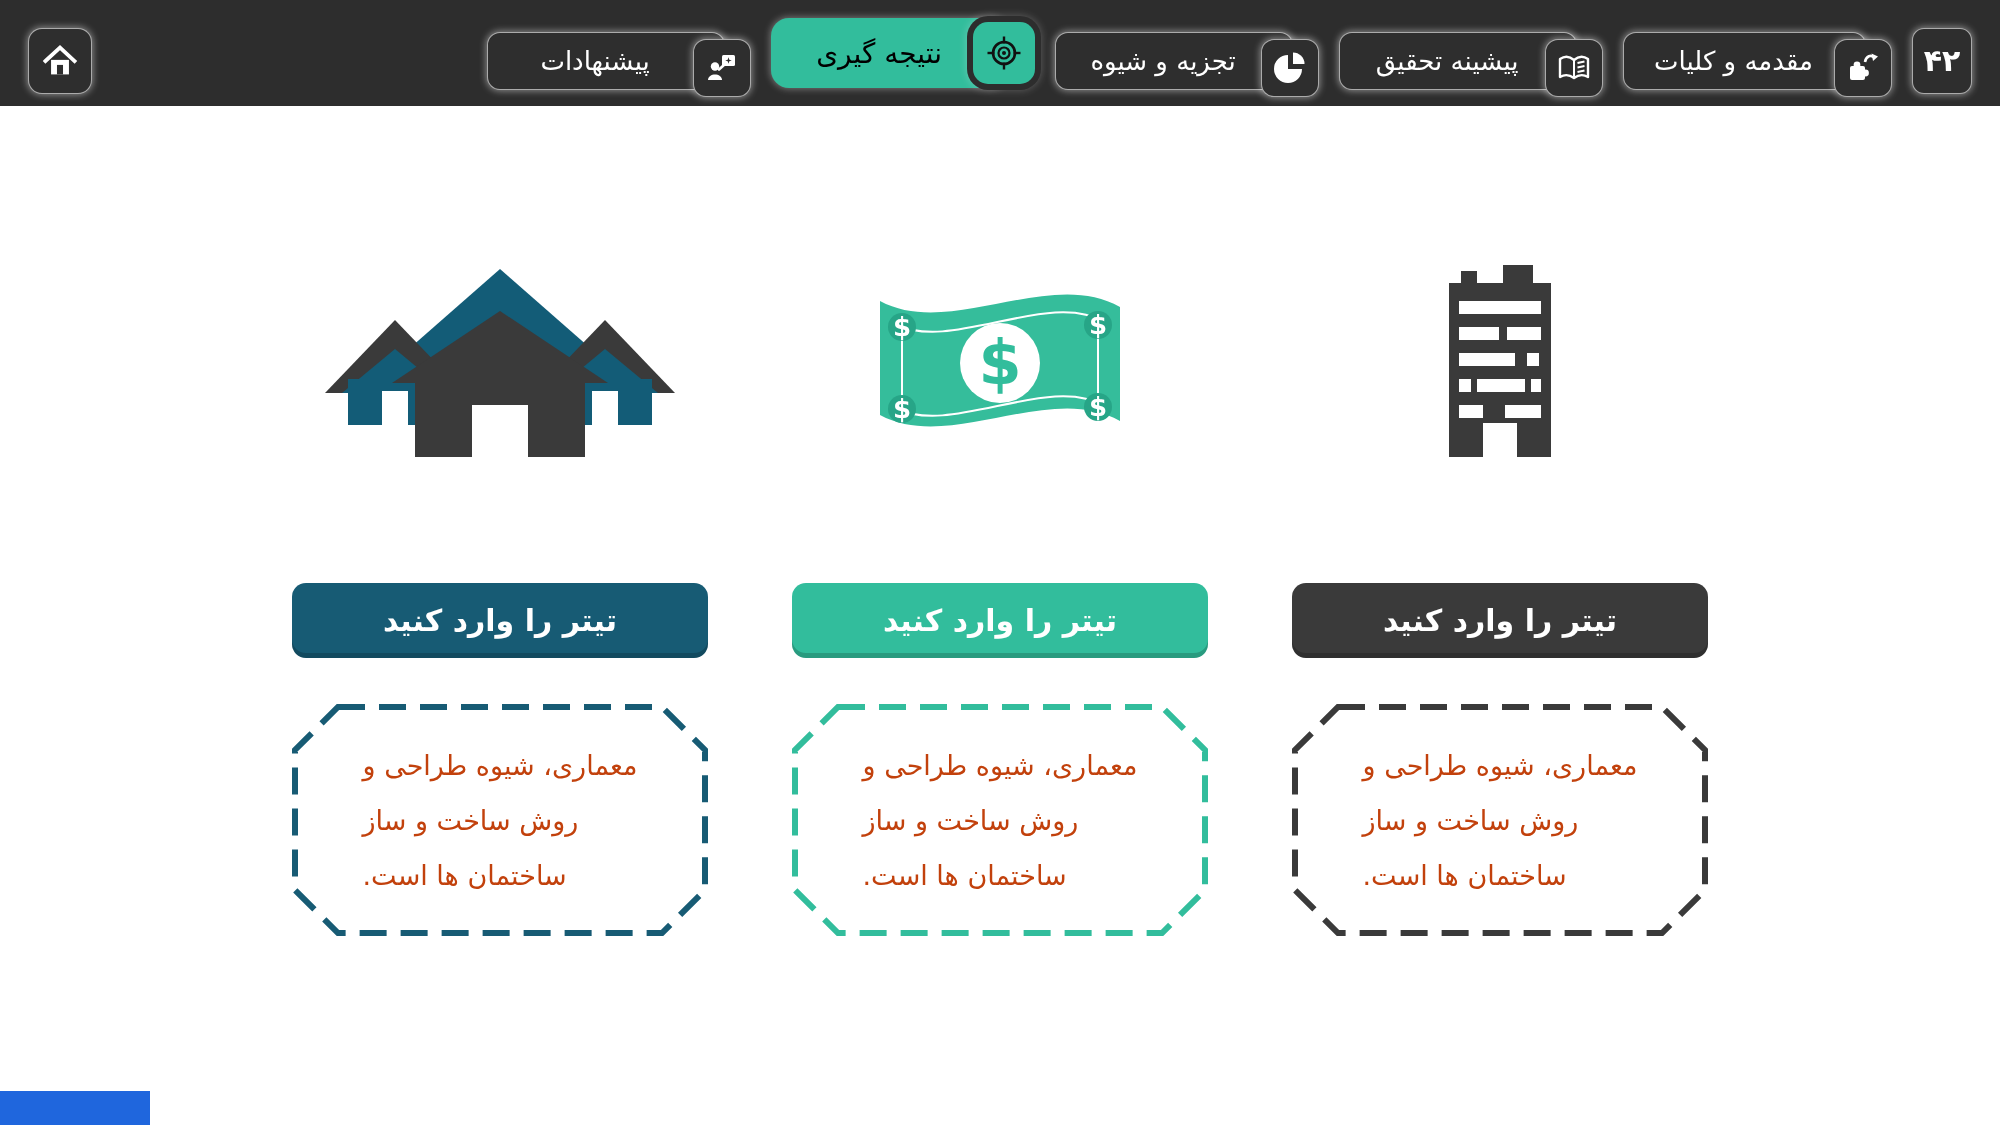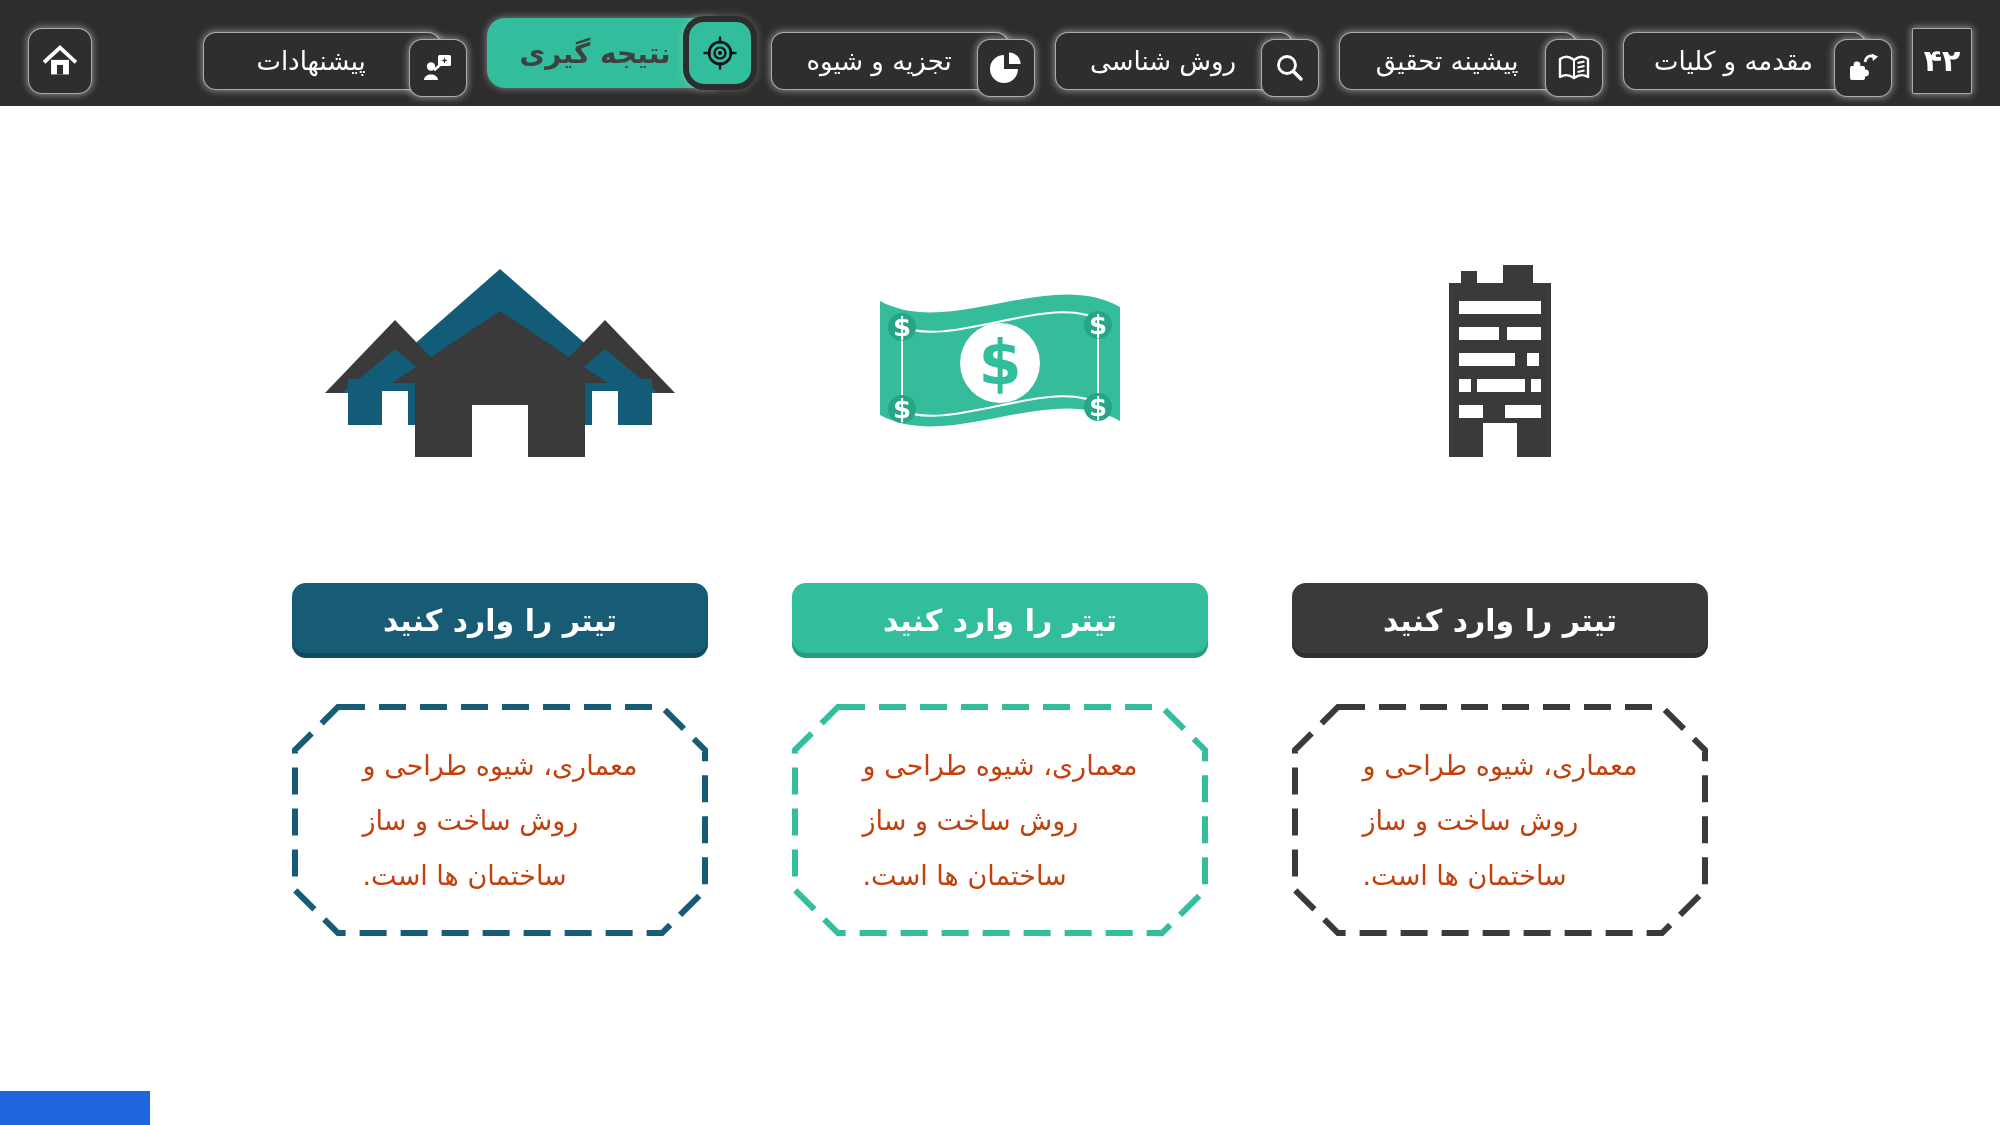--- a/index.html
+++ b/index.html
@@ -4,32 +4,32 @@
 <style>
   * { margin:0; padding:0; box-sizing:border-box; }
   html,body { width:2000px; height:1125px; background:#ffffff; overflow:hidden;
               font-family:"DejaVu Sans","Liberation Sans",sans-serif; }
 
   
   .navbar { width:2000px; height:106px; background:#2d2d2d; display:flex;
             align-items:center; padding:0 28px; gap:46px; }
   .glow { background:#2e2e2e; border:1px solid rgba(238,238,238,.65);
           box-shadow:0 0 7px 1px rgba(255,255,255,.45);margin-top:15px; }
-  .page-num { width:60px; height:66px; border-radius:2px; color:#fff;
+  .page-num { width:60px; height:66px; border-radius:12px; color:#fff;
               font-size:30px; font-weight:bold; display:flex; align-items:center;
               justify-content:center; flex:0 0 auto; }
   .tab { position:relative; flex:0 0 auto; }
   .tab-pill { min-width:238px; height:58px; border-radius:13px; color:#fff;
               font-size:26px; display:flex; align-items:center; justify-content:center;
               padding:0 52px 0 30px; }
   .tab-icon { position:absolute; top:50%; right:-26px; transform:translateY(-50%);
               width:58px; height:58px; border-radius:13px; display:flex;
               align-items:center; justify-content:center; }
-  .tab.active .tab-pill { background:#32bd9c; border-color:#32bd9c; color:#404040;
-              height:70px; font-weight:bold; font-size:28px; border-radius:18px;
+  .tab.active .tab-pill { background:#32bd9c; border-color:#32bd9c; color:#000000;
+              height:70px; font-weight:normal; font-size:28px; border-radius:18px;
               box-shadow:0 0 7px 1px rgba(255,255,255,.35); }
   .tab.active .tab-icon { background:#32bd9c; border:none;
               box-shadow:0 0 0 6px #2d2d2d, 0 0 8px 6px rgba(255,255,255,.25);
               width:62px; height:62px; border-radius:15px; }
   .home-btn { margin-inline-start:auto; width:64px; height:66px; border-radius:14px;
               display:flex; align-items:center; justify-content:center; flex:0 0 auto; }
 
   
   .columns { display:flex; justify-content:center; gap:84px; margin-top:159px; }
   .col { width:416px; display:flex; flex-direction:column; align-items:center; }
@@ -80,29 +80,20 @@
       <svg width="34" height="34" viewBox="0 0 34 34">
         <path d="M3,8 C8,4.5 13,5.5 17,9 C21,5.5 26,4.5 31,8 L31,26 C26,23 21,24 17,27 C13,24 8,23 3,26 Z" fill="none" stroke="#fff" stroke-width="2.4" stroke-linejoin="round"></path>
         <line x1="17" y1="9" x2="17" y2="27" stroke="#fff" stroke-width="2"></line>
         <line x1="20.5" y1="12" x2="27.5" y2="10.5" stroke="#fff" stroke-width="1.8"></line>
         <line x1="20.5" y1="16.5" x2="27.5" y2="15" stroke="#fff" stroke-width="1.8"></line>
         <line x1="20.5" y1="21" x2="27.5" y2="19.5" stroke="#fff" stroke-width="1.8"></line>
       </svg>
     </div>
   </div>
 
-  <div class="tab">
-    <div class="tab-pill glow">روش شناسی</div>
-    <div class="tab-icon glow">
-      <svg width="34" height="34" viewBox="0 0 34 34">
-        <circle cx="14" cy="14" r="8.5" fill="none" stroke="#fff" stroke-width="2.8"></circle>
-        <line x1="20.5" y1="20.5" x2="28" y2="28" stroke="#fff" stroke-width="3.4" stroke-linecap="round"></line>
-      </svg>
-    </div>
-  </div>
 
   <div class="tab">
     <div class="tab-pill glow">تجزیه و شیوه</div>
     <div class="tab-icon glow">
       <svg width="34" height="34" viewBox="0 0 34 34">
         <path d="M15,18 L15,4 A14,14 0 1 0 29,18 Z" fill="#fff"></path>
         <path d="M20,13 L20,1.5 A11.5,11.5 0 0 1 31.5,13 Z" fill="#fff"></path>
       </svg>
     </div>
   </div>

